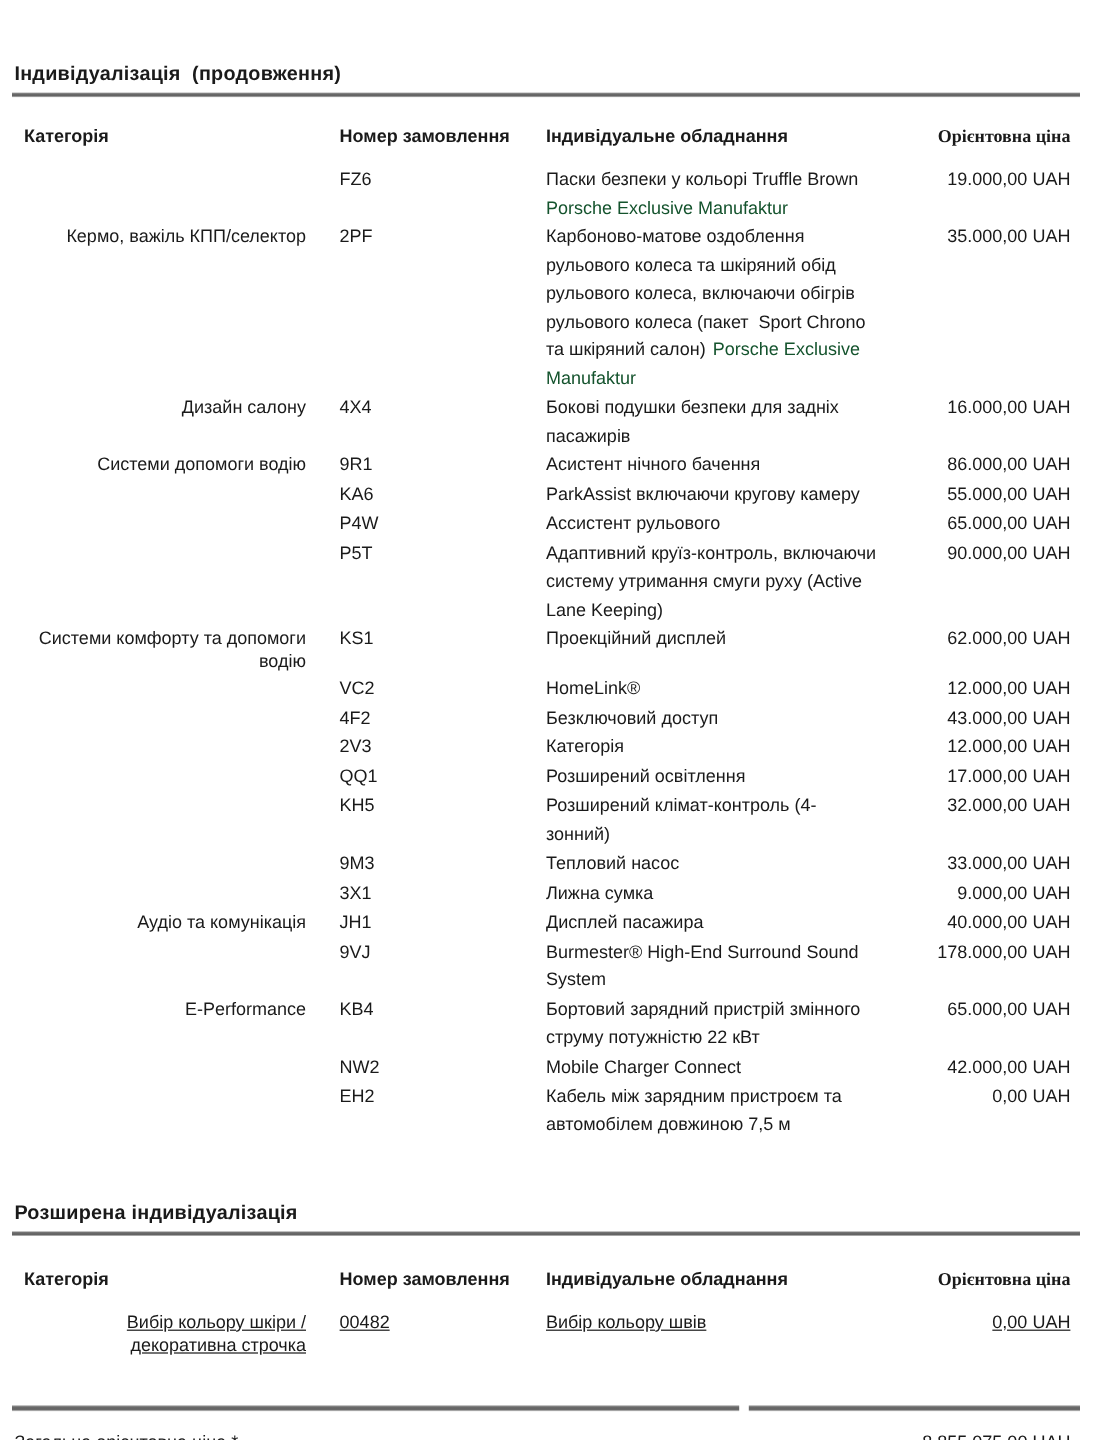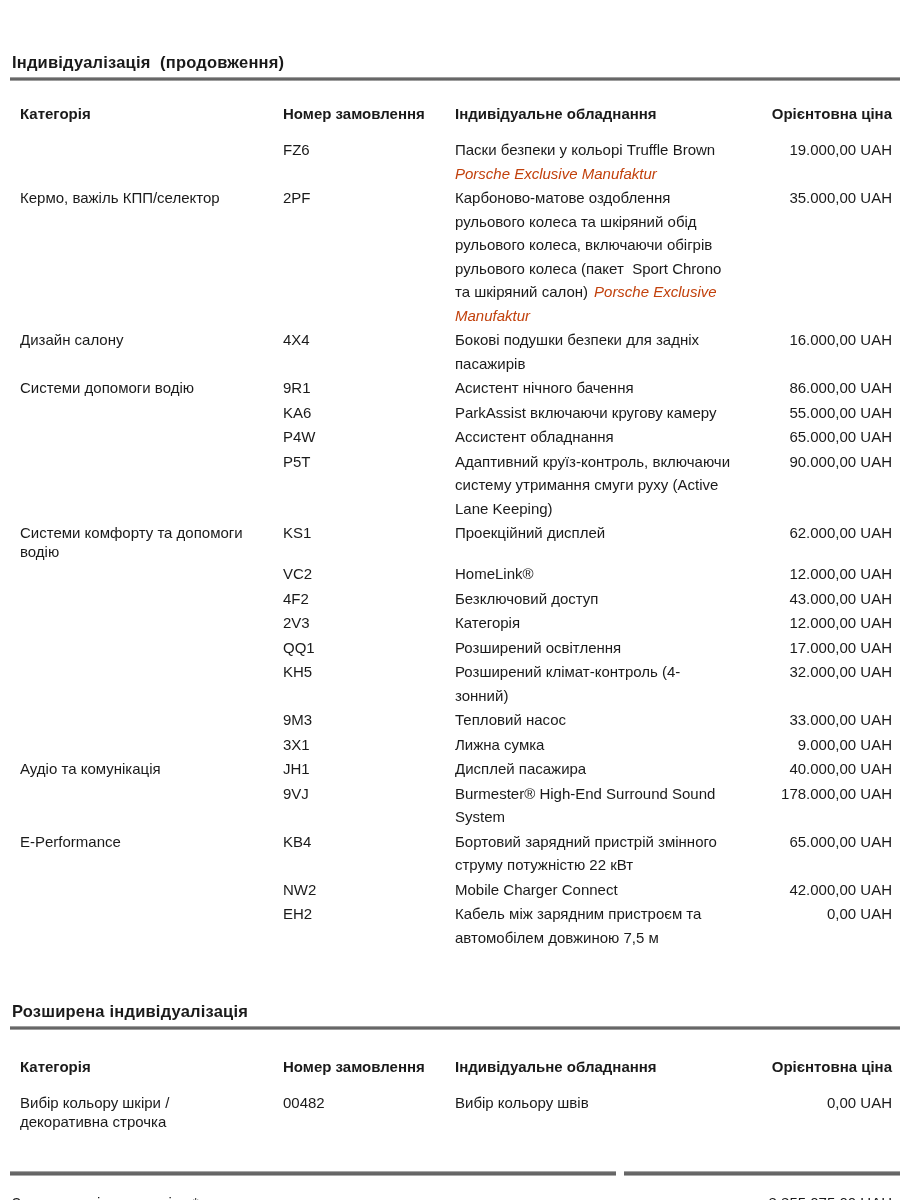--- a/index.html
+++ b/index.html
@@ -19,28 +19,28 @@
     height:4px;margin-top:5px;
     background:linear-gradient(180deg,#c4c4c4 0%,#6a6a6a 30%,#636363 72%,#cfcfcf 100%);
   }
   .grid{
     display:grid;
     grid-template-columns:263px 172px 306px 1fr;
     padding-left:10px;
   }
   .thead{margin-top:24px;font-weight:bold;line-height:18px;}
   .sec2 .thead{margin-top:28px;}
-  .thead .h-price{text-align:right;padding-right:8px;}
+  .thead .h-price{text-align:right;padding-right:8px;font-family:Liberation Serif, serif;}
   .tbody{margin-top:15px;}
-  .sec2 .tbody{margin-top:15px;}
+  .sec2 .tbody{margin-top:15px;text-decoration:underline;}
   .trow{margin-bottom:1px;}
   .cell{line-height:23.5px;}
-  .cat{max-width:235px;line-height:19px;padding-top:2px;white-space:pre-wrap;}
+  .cat{max-width:235px;line-height:19px;padding-top:2px;white-space:pre-wrap;text-align:right;}
   .equip-text{white-space:pre-wrap;}
-  .pem{color:#c2410c;font-style:italic;}
+  .pem{color:#14532d;}
   .pem.inline{margin-left:6px;}
   .pem.block{display:block;}
   .pem:empty{display:none;}
   .price{text-align:right;padding-right:8px;}
   .sec2{margin-top:52px;}
   .totals-rule{display:flex;gap:8px;margin-top:40px;}
   .totals-rule .seg{
     height:5px;
     background:linear-gradient(180deg,#c4c4c4 0%,#6a6a6a 28%,#636363 70%,#cfcfcf 100%);
   }
@@ -103,21 +103,21 @@
   <div class="grid trow">
     <div class="cell cat"></div>
     <div class="cell code">KA6</div>
     <div class="cell equip"><span class="equip-text">ParkAssist включаючи кругову камеру</span></div>
     <div class="cell price">55.000,00 UAH</div>
   </div>
 
   <div class="grid trow">
     <div class="cell cat"></div>
     <div class="cell code">P4W</div>
-    <div class="cell equip"><span class="equip-text">Ассистент обладнання</span></div>
+    <div class="cell equip"><span class="equip-text">Ассистент рульового</span></div>
     <div class="cell price">65.000,00 UAH</div>
   </div>
 
   <div class="grid trow">
     <div class="cell cat"></div>
     <div class="cell code">P5T</div>
     <div class="cell equip"><span class="equip-text">Адаптивний круїз-контроль, включаючи
 систему утримання смуги руху (Active
 Lane Keeping)</span></div>
     <div class="cell price">90.000,00 UAH</div>

